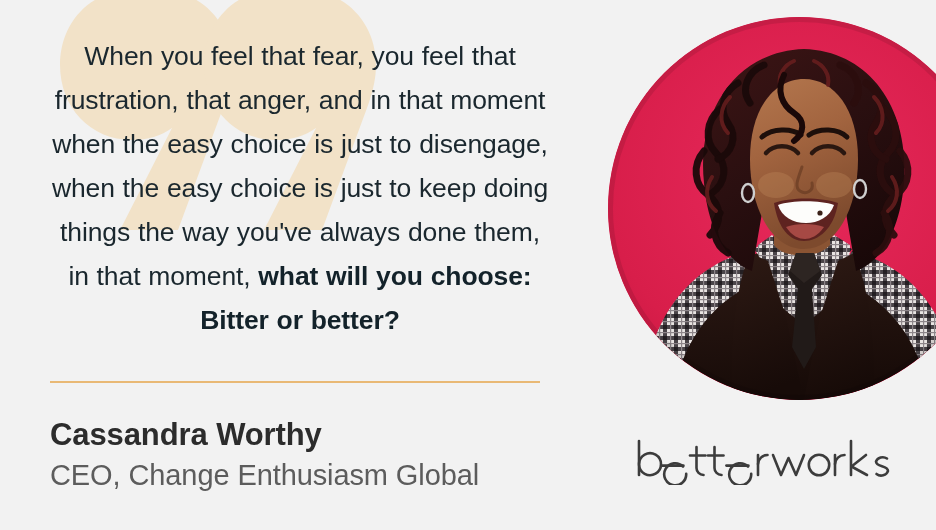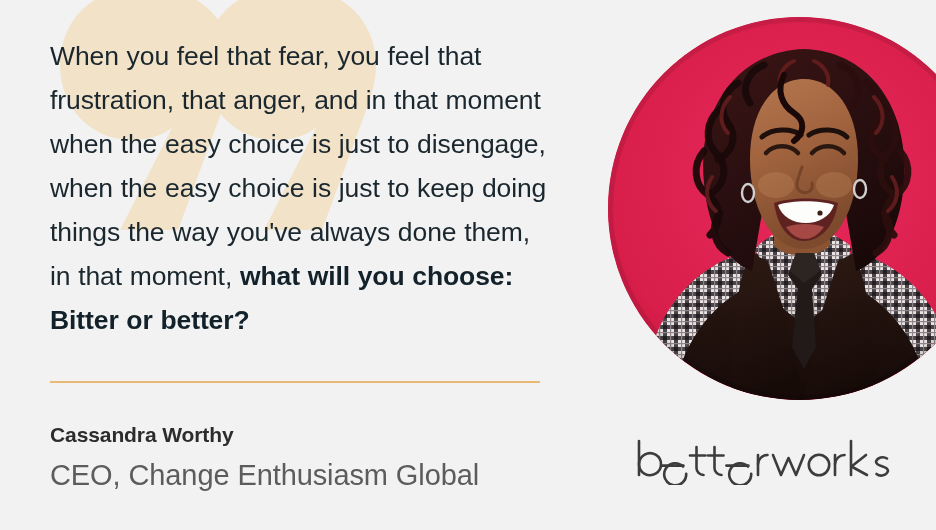--- a/index.html
+++ b/index.html
@@ -44,20 +44,21 @@
   }
 
   .quote-text {
     margin: 0;
     font-size: 26.5px;
     line-height: 44px;
     color: #1a272e;
     font-weight: 400;
     letter-spacing: -0.1px;
     word-spacing: 0.5px;
+    text-align: center;
   }
   .quote-text .em {
     font-weight: 700;
     color: #13222a;
   }
 
   .divider {
     position: absolute;
     left: 50px;
     top: 381px;
@@ -70,21 +71,21 @@
   }
 
   .attribution {
     position: absolute;
     left: 50px;
     top: 418px;
     z-index: 2;
   }
   .author-name {
     margin: 0;
-    font-size: 21px;
+    font-size: 31px;
     line-height: 34px;
     font-weight: 700;
     color: #2c2c2c;
     letter-spacing: -0.1px;
   }
   .author-title {
     margin: 7px 0 0 0;
     font-size: 29px;
     line-height: 32px;
     font-weight: 400;

